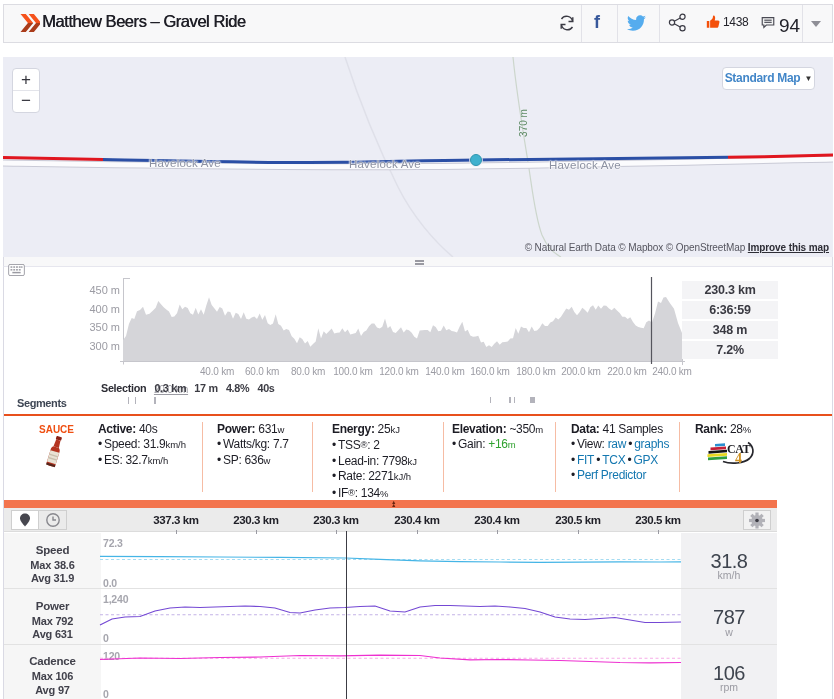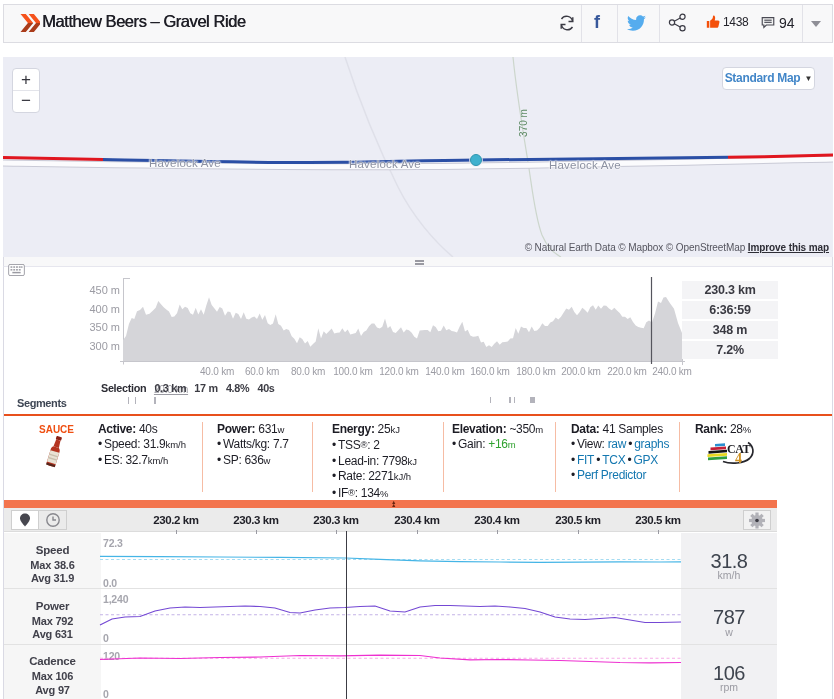--- a/index.html
+++ b/index.html
@@ -115,21 +115,21 @@
 <svg class="abs" style="left:706px;top:14px" width="14" height="15" viewBox="0 0 17 17" fill="#f4500a">
   <path d="M1,8 h3 v8 h-3 z M5,16 h8.2 c1,0 1.7-.6 1.9-1.5l1.2-5.2c.3-1.1-.5-2.1-1.6-2.1h-4.2 c0,0 1.1-2.7.4-4.6C10.3.7 8.6.9 8.5 1.8 8.4 3 8.3 4.4 7.6 5.3 6.8 6.4 5 7.8 5 7.8 z"></path>
 </svg>
 <div class="abs" style="left:723px;top:15px;font-size:12px;color:#23232b;letter-spacing:-0.3px;">1438</div>
 
 <svg class="abs" style="left:761px;top:16px" width="14" height="13" viewBox="0 0 17 15" fill="none" stroke="#4a4a54" stroke-width="1.4">
   <path d="M1.5,1.5 h14 v9 h-9 l-3,3 v-3 h-2 z" fill="#f2f3f3"></path>
   <line x1="4" y1="4.7" x2="13" y2="4.7"></line>
       <line x1="4" y1="7.3" x2="13" y2="7.3"></line>
 </svg>
-<div class="abs" style="left:779px;top:15px;font-size:14px;color:#23232b;">94</div>
+<div class="abs" style="left:779px;top:15px;font-size:19px;color:#23232b;">94</div>
 
 <svg class="abs" style="left:810px;top:20px" width="12" height="8" viewBox="0 0 12 8" fill="#8e8e96">
       <path d="M1,1 h10 l-5,6 z"></path>
     </svg>
 
 <div class="abs" id="map">
   <svg width="830" height="200" style="position:absolute;left:0;top:0">
 
     <path d="M342,0 C355,40 375,90 395,130 C410,160 432,185 450,200" stroke="#dfe0e9" stroke-width="1.5" fill="none"></path>
 
@@ -316,21 +316,21 @@
           <use href="#t" transform="rotate(315)"></use>
       <circle r="5.6"></circle>
       <circle r="1.8" fill="#3c3c44"></circle>
     </g>
   </svg>
 </div>
 
 <div class="abs" id="gleft"></div>
 <div class="abs" id="gvalbg"></div>
 
-<div class="gxlbl" style="left:141px;top:514px;">230.2 km</div>
+<div class="gxlbl" style="left:141px;top:514px;">337.3 km</div>
 <div class="gxlbl" style="left:221px;top:514px;">230.3 km</div>
 <div class="gxlbl" style="left:301px;top:514px;">230.3 km</div>
 <div class="gxlbl" style="left:382px;top:514px;">230.4 km</div>
 <div class="gxlbl" style="left:462px;top:514px;">230.4 km</div>
 <div class="gxlbl" style="left:543px;top:514px;">230.5 km</div>
 <div class="gxlbl" style="left:623px;top:514px;">230.5 km</div>
 <div class="abs gxt" style="left:176px"></div>
 <div class="abs gxt" style="left:256px"></div>
 <div class="abs gxt" style="left:336px"></div>
 <div class="abs gxt" style="left:417px"></div>

